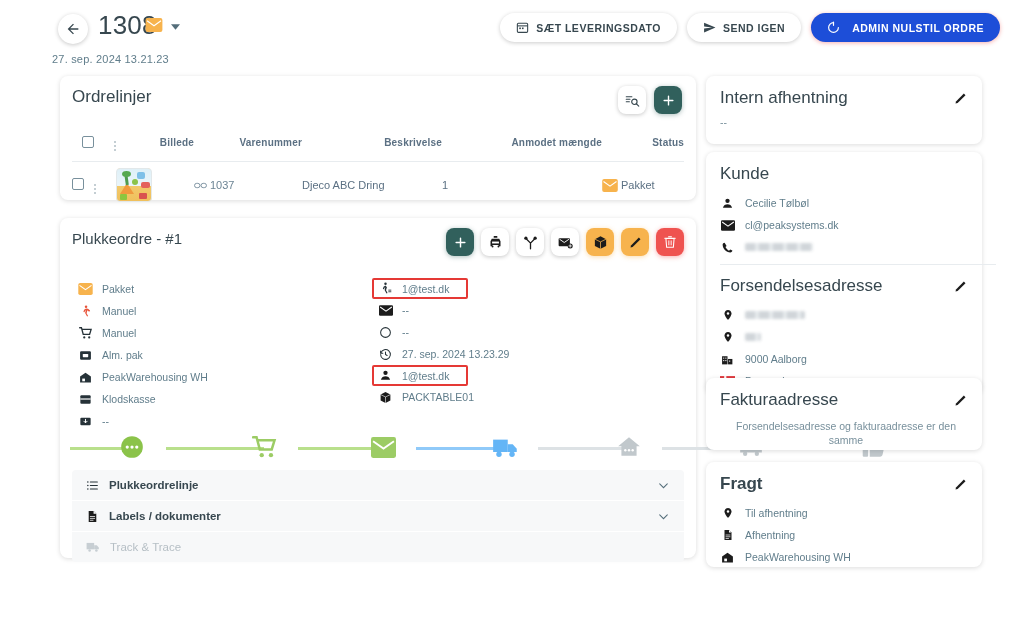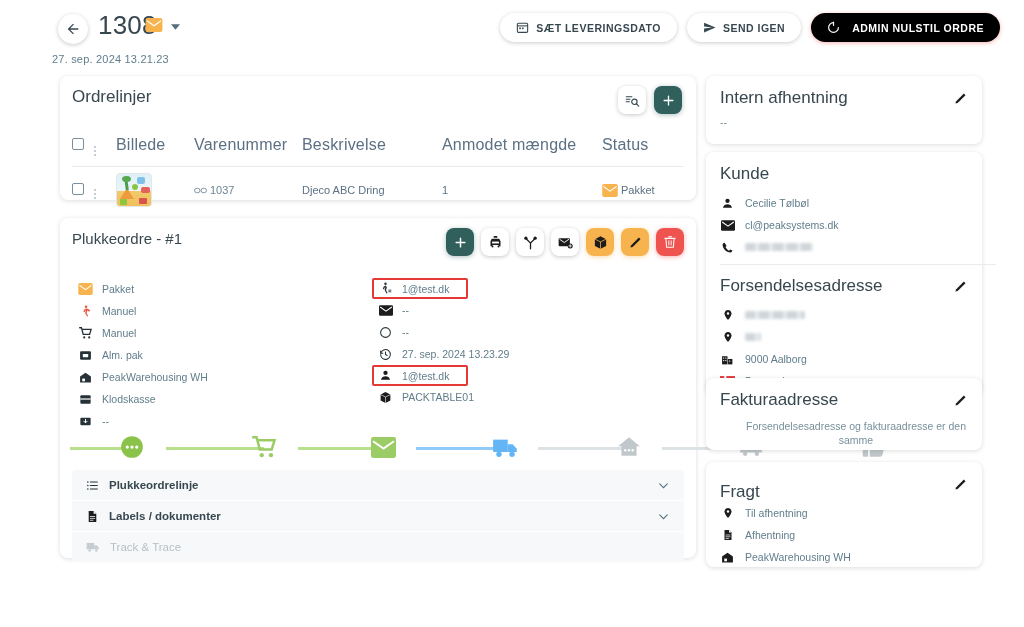--- a/index.html
+++ b/index.html
@@ -37,21 +37,21 @@
   }
 
   .top-actions { position: absolute; right: 24px; top: 13px; display: flex; gap: 10px; align-items: center; }
   .pill {
     height: 29px; border-radius: 15px; background: #fff;
     box-shadow: 0 1px 4px rgba(0,0,0,.2);
     display: flex; align-items: center; gap: 7px;
     padding: 0 16px; font-size: 10.5px; font-weight: 700;
     letter-spacing: .5px; color: #37474f; cursor: pointer; white-space: nowrap;
   }
-  .pill.danger { background: #000000; color: #fff; box-shadow: 0 1px 4px rgba(239,83,80,.45); gap: 12px; }
+  .pill.danger { background: #1d4ed8; color: #fff; box-shadow: 0 1px 4px rgba(239,83,80,.45); gap: 12px; }
   .pill svg { flex: 0 0 auto; }
 
   
   .card {
     position: absolute; background: #fff; border-radius: 8px;
     box-shadow: 0 1px 5px rgba(0,0,0,.14);
   }
   .card-title { font-size: 17px; font-weight: 400; color: #37474f; }
 
   
@@ -62,21 +62,21 @@
     width: 28px; height: 28px; border-radius: 8px; background: #fff;
     box-shadow: 0 1px 4px rgba(0,0,0,.22);
     display: flex; align-items: center; justify-content: center; cursor: pointer;
   }
   .sq-btn.teal { background: #31605c; box-shadow: 0 1px 5px rgba(49,96,92,.4); }
   .sq-btn.orange { background: #f7b34d; box-shadow: 0 1px 5px rgba(247,179,77,.45); }
   .sq-btn.red { background: #ef5350; box-shadow: 0 1px 5px rgba(239,83,80,.45); }
 
   table.grid { position: absolute; left: 12px; top: 52px; width: 612px; border-collapse: collapse; }
   table.grid th {
-    text-align: left; font-size: 16px; font-weight: 400; color: #5b7083;
+    text-align: right; font-size: 10px; font-weight: 700; color: #5b7083;
     padding: 6px 0 10px 0; letter-spacing: .2px;
   }
   table.grid td {
     font-size: 11px; color: #5b7083; padding: 6px 0;
     border-top: 1px solid #e8ecef; height: 40px; vertical-align: middle;
   }
   .col-cb { width: 22px; } .col-dots { width: 22px; }
   .col-img { width: 78px; } .col-num { width: 108px; }
   .col-desc { width: 140px; } .col-qty { width: 160px; }
   .cbx { width: 12px; height: 12px; border: 1.6px solid #78909c; border-radius: 2px; display: inline-block; cursor: pointer; }
@@ -674,25 +674,25 @@
     </div>
   </div>
 
   <div class="rcard" style="top:378px;height:72px;text-align:center;">
     <div class="rtitle" style="position:absolute;left:14px;top:12px;">Fakturaadresse</div>
     <span class="pencil" style="top:15px;">
       <svg viewBox="0 0 24 24" width="15" height="15">
           <path d="M4 20l3.4-.8L20 6.6l-2.6-2.6L4.8 16.6z" fill="#1c1c1c"></path>
         </svg>
     </span>
-    <div class="muted" style="position:absolute;left:24px;top:42px;width:252px;line-height:1.3;">Forsendelsesadresse og fakturaadresse er den samme</div>
+    <div class="muted" style="position:absolute;left:14px;top:42px;width:252px;line-height:1.3;">Forsendelsesadresse og fakturaadresse er den samme</div>
   </div>
 
   <div class="rcard" style="top:462px;height:105px;">
-    <div class="rtitle" style="position:absolute;left:14px;top:20px;">Fragt</div>
+    <div class="rtitle" style="position:absolute;left:14px;top:12px;font-weight:bold;">Fragt</div>
     <span class="pencil" style="top:15px;">
       <svg viewBox="0 0 24 24" width="15" height="15">
           <path d="M4 20l3.4-.8L20 6.6l-2.6-2.6L4.8 16.6z" fill="#1c1c1c"></path>
         </svg>
     </span>
     <div style="position:absolute;top:40px;left:0;width:100%;">
       <div class="rrow">
         <span class="ri">
           <svg viewBox="0 0 24 24" width="12" height="12">
               <path d="M12 2C8.1 2 5 5.1 5 9c0 5.2 7 13 7 13s7-7.8 7-13c0-3.9-3.1-7-7-7z" fill="#1c1c1c"></path>

